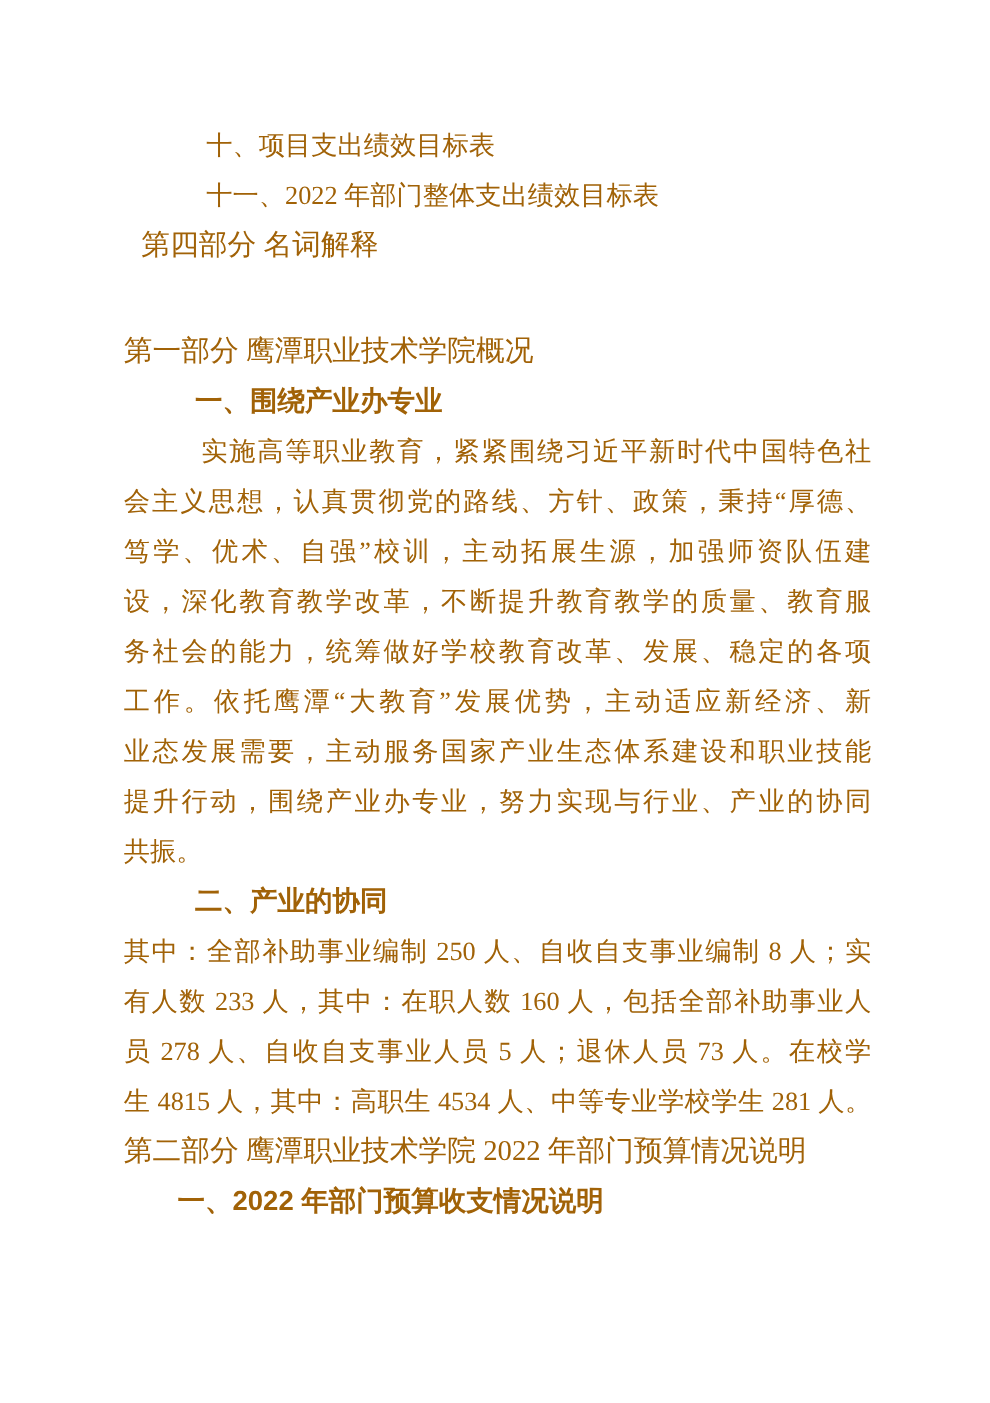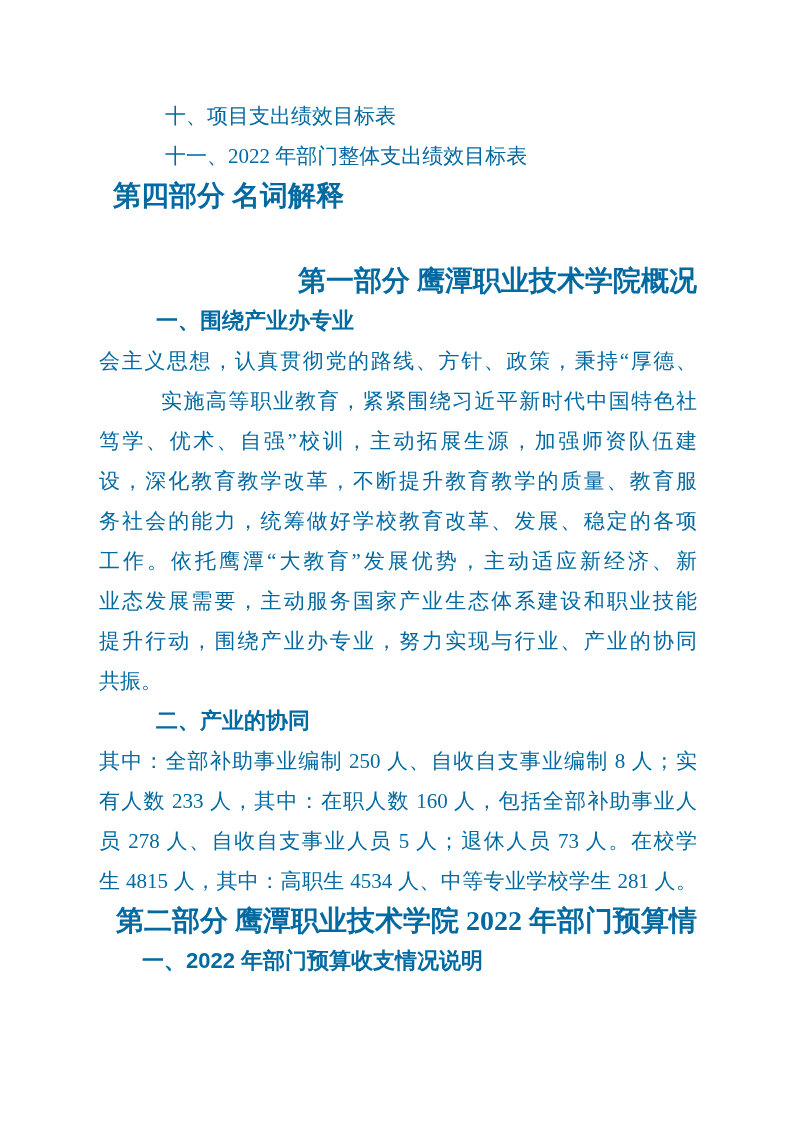--- a/index.html
+++ b/index.html
@@ -1,21 +1,21 @@
 <!DOCTYPE html>
 <html lang="zh"><head>
 <meta charset="utf-8">
 <style>
   html, body { margin: 0; padding: 0; }
   .page {
     position: relative;
     width: 792px;
     height: 1122px;
     background: #ffffff;
-    color: #0369a1;
+    color: #a16207;
     font-family: "Liberation Serif", "DejaVu Serif", serif;
     overflow: hidden;
   }
   .content {
     padding: 96px 95px 0 99px;
   }
   .line {
     height: 40px;
     line-height: 40px;
     font-size: 21px;
@@ -24,26 +24,26 @@
   }
   
   .jl {
     text-align: justify;
     text-align-last: justify;
     text-justify: inter-character;
   }
   .p-first { text-indent: 62px; }
   .toc-line { text-indent: 66px; }
   .h-part {
-    font-weight: bold;
-    font-size: 28px;
+    font-weight: normal;
+    font-size: 23px;
     font-family: "Liberation Serif", "DejaVu Serif", serif;
   }
   .h-part-left { text-indent: 14px; }
-  .h-center { text-align: right; }
+  .h-center { text-align: left; }
   .h-num {
     font-weight: bold;
     font-size: 22px;
     font-family: "Liberation Sans", "DejaVu Sans", sans-serif;
   }
   .ind-a { text-indent: 57px; }
   .ind-b { text-indent: 43px; }
   .spacer { height: 45px; }
 </style>
 </head>
@@ -56,22 +56,22 @@
     <div class="line toc-line">十一、2022 年部门整体支出绩效目标表</div>
 
     <div class="line h-part h-part-left">第四部分 名词解释</div>
 
     <div class="spacer"></div>
 
     <div class="line h-part h-center">第一部分 鹰潭职业技术学院概况</div>
 
     <div class="line h-num ind-a">一、围绕产业办专业</div>
 
+    <div class="line jl p-first">实施高等职业教育，紧紧围绕习近平新时代中国特色社</div>
     <div class="line jl">会主义思想，认真贯彻党的路线、方针、政策，秉持“厚德、</div>
-    <div class="line jl p-first">实施高等职业教育，紧紧围绕习近平新时代中国特色社</div>
     <div class="line jl">笃学、优术、自强”校训，主动拓展生源，加强师资队伍建</div>
     <div class="line jl">设，深化教育教学改革，不断提升教育教学的质量、教育服</div>
     <div class="line jl">务社会的能力，统筹做好学校教育改革、发展、稳定的各项</div>
     <div class="line jl">工作。依托鹰潭“大教育”发展优势，主动适应新经济、新</div>
     <div class="line jl">业态发展需要，主动服务国家产业生态体系建设和职业技能</div>
     <div class="line jl">提升行动，围绕产业办专业，努力实现与行业、产业的协同</div>
     <div class="line">共振。</div>
 
     <div class="line h-num ind-a">二、产业的协同</div>
 

